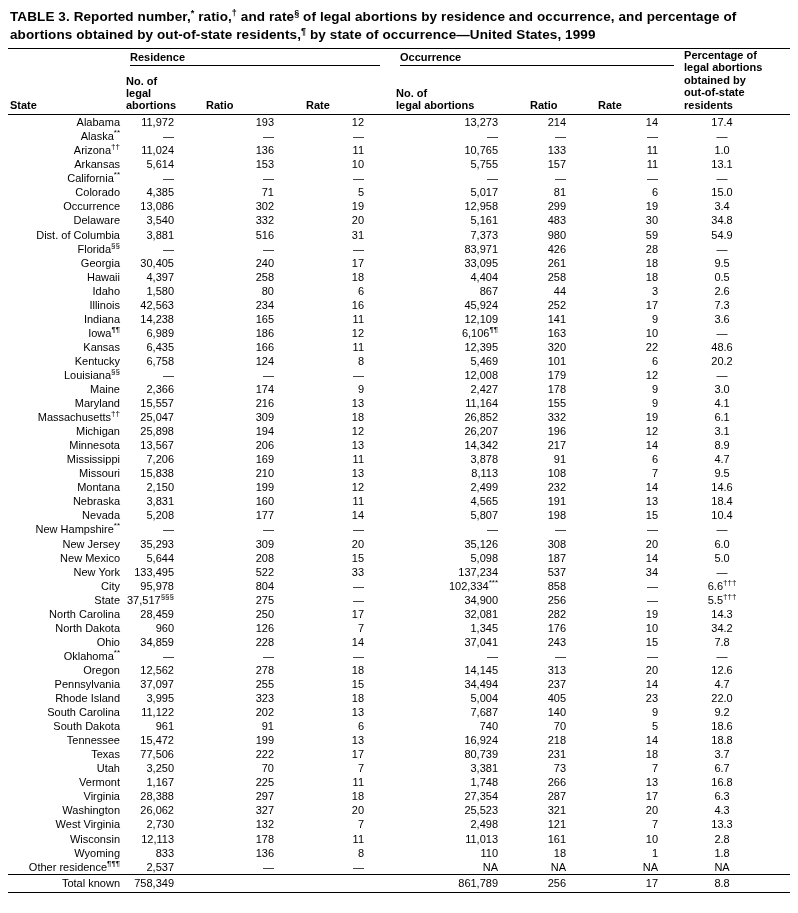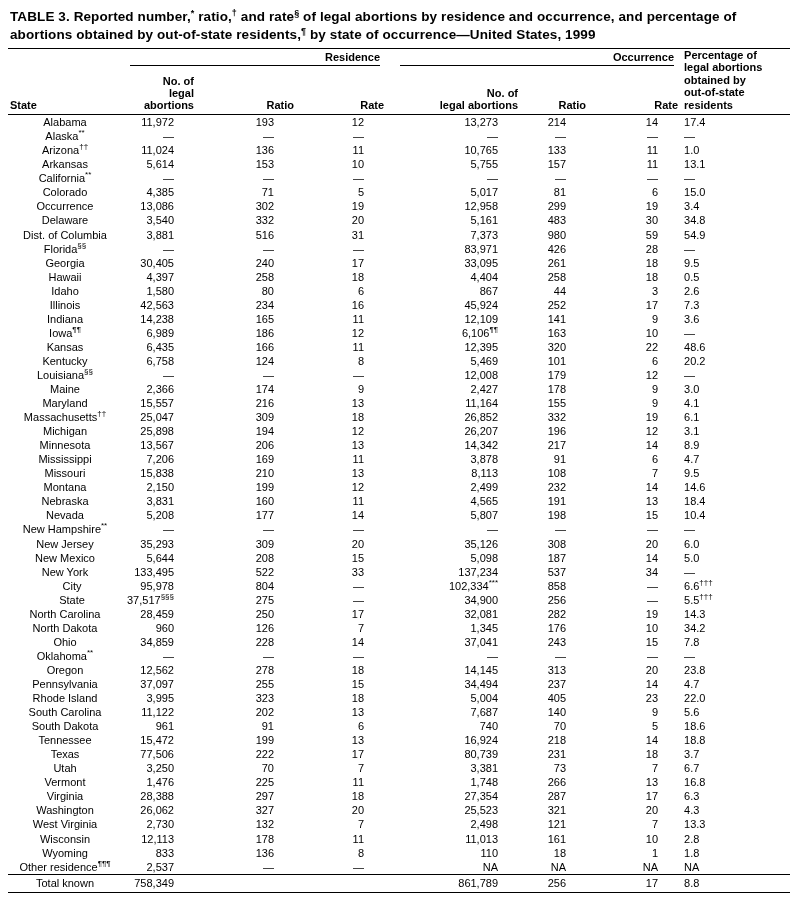--- a/index.html
+++ b/index.html
@@ -30,40 +30,40 @@
     font-size:11px;
     line-height:12px;
     padding:0;
     vertical-align:bottom;
   }
   th.state-h{text-align:left;padding:0 0 3px 2px;}
   th.group-h{padding:0 10px 0 10px;}
   th.group-h .grp{
     border-bottom:1px solid #000;
     padding-bottom:2px;
-    text-align:right;
+    text-align:left;
   }
-  th.sub-h{text-align:right;white-space:pre-line;padding:2px 6px 3px 6px;}
+  th.sub-h{text-align:left;white-space:pre-line;padding:2px 6px 3px 6px;}
   th.pct-h{
     text-align:left;
     white-space:pre-line;
     padding:0 0 3px 0;
     line-height:12.5px;
   }
   tbody{border-top:1.8px solid #000;}
   tbody td{
     padding:0;
     line-height:14.05px;
     vertical-align:bottom;
     white-space:nowrap;
   }
-  td.state{text-align:center;padding-left:2px;}
+  td.state{text-align:right;padding-left:2px;}
   td.state.indent{padding-left:16px;}
   td.num{text-align:right;padding-right:26px;}
-  td.pct{text-align:left;padding-right:30px;}
+  td.pct{text-align:center;padding-right:30px;}
   tr.total-row{border-top:1px solid #000;border-bottom:1.8px solid #000;}
   tr.total-row td{font-weight:normal;line-height:17px;}
   sup{font-size:8px;line-height:0;}
   td sup{font-size:8px;}
 </style>
 </head>
 <body>
 
 <div class="title" id="title-slot">TABLE 3. Reported number,<sup>*</sup> ratio,<sup>†</sup> and rate<sup>§</sup> of legal abortions by residence and occurrence, and percentage of abortions obtained by out-of-state residents,<sup>¶</sup> by state of occurrence—United States, 1999</div>
 <div class="rule-top"></div>
@@ -497,21 +497,21 @@
         <td class="pct">—</td>
       </tr>
       <tr>
         <td class="state">Oregon</td>
         <td class="num">12,562</td>
         <td class="num">278</td>
         <td class="num">18</td>
         <td class="num">14,145</td>
         <td class="num">313</td>
         <td class="num">20</td>
-        <td class="pct">23.8</td>
+        <td class="pct">12.6</td>
       </tr>
       <tr>
         <td class="state">Pennsylvania</td>
         <td class="num">37,097</td>
         <td class="num">255</td>
         <td class="num">15</td>
         <td class="num">34,494</td>
         <td class="num">237</td>
         <td class="num">14</td>
         <td class="pct">4.7</td>
@@ -527,21 +527,21 @@
         <td class="pct">22.0</td>
       </tr>
       <tr>
         <td class="state">South Carolina</td>
         <td class="num">11,122</td>
         <td class="num">202</td>
         <td class="num">13</td>
         <td class="num">7,687</td>
         <td class="num">140</td>
         <td class="num">9</td>
-        <td class="pct">5.6</td>
+        <td class="pct">9.2</td>
       </tr>
       <tr>
         <td class="state">South Dakota</td>
         <td class="num">961</td>
         <td class="num">91</td>
         <td class="num">6</td>
         <td class="num">740</td>
         <td class="num">70</td>
         <td class="num">5</td>
         <td class="pct">18.6</td>
@@ -571,21 +571,21 @@
         <td class="num">3,250</td>
         <td class="num">70</td>
         <td class="num">7</td>
         <td class="num">3,381</td>
         <td class="num">73</td>
         <td class="num">7</td>
         <td class="pct">6.7</td>
       </tr>
       <tr>
         <td class="state">Vermont</td>
-        <td class="num">1,476</td>
+        <td class="num">1,167</td>
         <td class="num">225</td>
         <td class="num">11</td>
         <td class="num">1,748</td>
         <td class="num">266</td>
         <td class="num">13</td>
         <td class="pct">16.8</td>
       </tr>
       <tr>
         <td class="state">Virginia</td>
         <td class="num">28,388</td>

